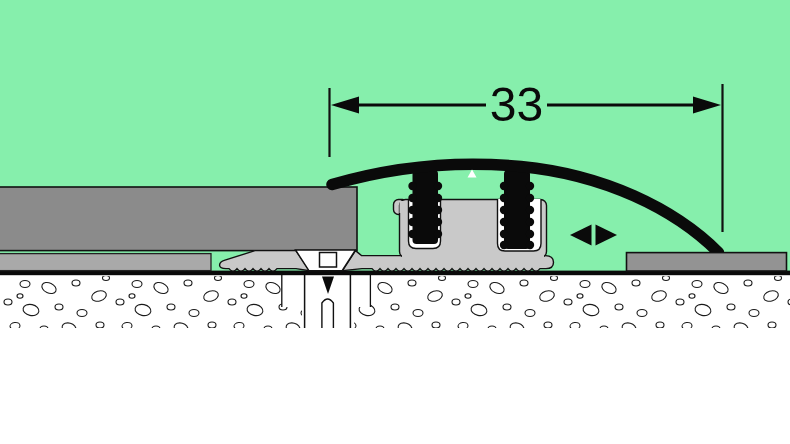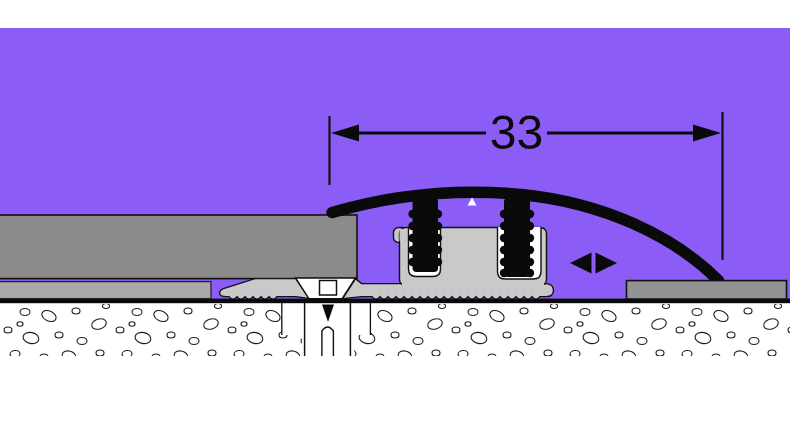--- a/index.html
+++ b/index.html
@@ -1,17 +1,17 @@
 <!DOCTYPE html>
 <html><head>
 <meta charset="utf-8">
 <style>
   html,body{margin:0;padding:0;background:#fff;}
-  #stage{position:relative;width:790px;height:328px;background:#8b5cf6;overflow:hidden;
-         font-family:"Liberation Sans",sans-serif;margin-top:28px;}
+  #stage{position:relative;width:790px;height:328px;background:#86efac;overflow:hidden;
+         font-family:"Liberation Sans",sans-serif;}
   svg{display:block;}
   text.dim{font-family:"Liberation Sans",sans-serif;font-size:48px;fill:#0a0a0a;}
 </style>
 </head>
 <body>
 
 <div id="stage">
 <svg width="790" height="444" viewBox="0 0 790 444">
 
   <defs>

